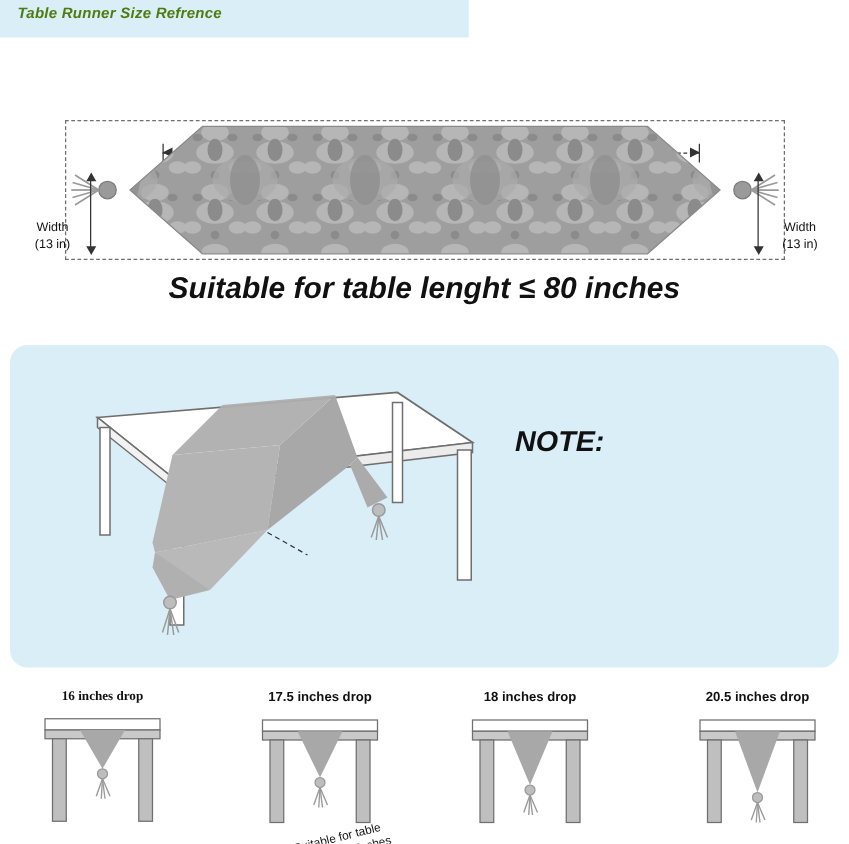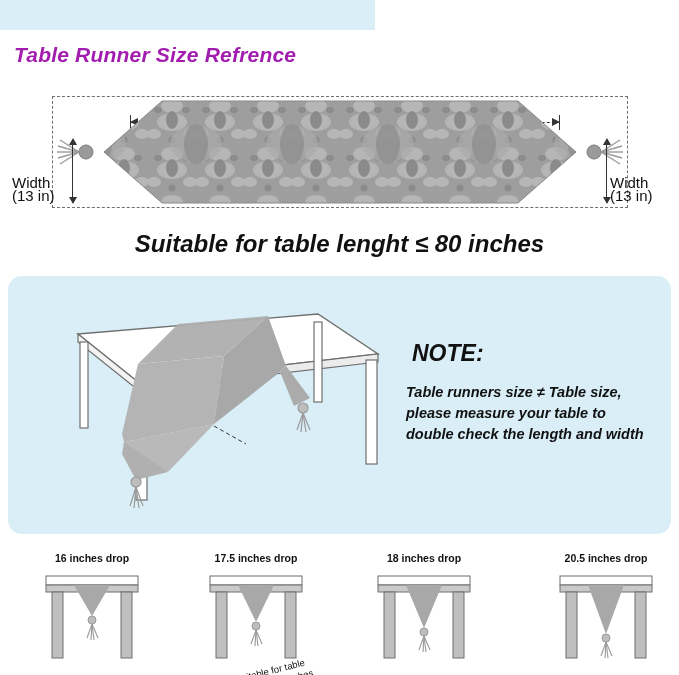--- a/index.html
+++ b/index.html
@@ -20,27 +20,26 @@
   .header-band {
     position: absolute;
     left: 0; top: 0;
     width: 375px;
     height: 30px;
     background: #d9eef7;
   }
   .header-title {
     position: absolute;
     left: 14px; top: 3px;
-    font-size: 21px;
+    font-size: 12px;
     font-weight: bold;
     font-style: italic;
     letter-spacing: .2px;
-    color: #a21caf;
+    color: #4d7c0f;
     white-space: nowrap;
-    margin-top: 40px;
   }
 
   
   .sec1 {
     position: absolute;
     left: 0; top: 38px;
     width: 679px;
     height: 222px;
   }
 
@@ -89,22 +88,23 @@
     text-align: center;
     font-size: 11px;
     line-height: 14px;
     color: #111;
   }
 
   
   .width-label {
     position: absolute;
     top: 138px;
-    font-size: 15px;
+    font-size: 10px;
     line-height: 13px;
+    text-align: center;
     color: #111;
     width: 60px;
   }
   .width-label.left  { left: 12px; }
   .width-label.right { left: 610px; }
 
   .width-arrow {
     position: absolute;
     top: 106px;
     width: 1px; height: 54px;
@@ -121,21 +121,21 @@
     border-right: 4px solid transparent;
   }
   .width-arrow::before { top: -6px; border-bottom: 7px solid #333; }
   .width-arrow::after  { bottom: -6px; border-top: 7px solid #333; }
 
   
   .runner-svg { position: absolute; left: 52px; top: 58px; }
 
   .suitable-line {
     position: absolute;
-    left: 0; top: 192px;
+    left: 0; top: 179px;
     width: 679px;
     text-align: center;
     font-size: 24px;
     font-weight: bold;
     font-style: italic;
     color: #111;
   }
 
   
   .sec2 {
@@ -189,21 +189,21 @@
     top: 0;
     width: 164px;
     text-align: center;
   }
   .drop-col .cap {
     font-size: 10.5px;
     font-weight: bold;
     color: #111;
     margin-bottom: 4px;
   }
-  .c0 { left: 10px; }
+  .c0 { left: 0; font-family: Liberation Serif, serif; }
   .c1 { left: 174px; }
   .c2 { left: 342px; }
   .c3 { left: 524px; }
 </style>
 </head>
 <body>
 
 <div class="header-band"></div>
 <div class="header-title">Table Runner Size Refrence</div>
 
@@ -324,21 +324,20 @@
 
     <line x1="196" y1="132" x2="228" y2="150" stroke="#333" stroke-width="1" stroke-dasharray="4 3"></line>
   </svg>
 
   <div class="tilt-label">
     <div>Suitable for table</div>
     <div>length ≤ 80 inches</div>
   </div>
 
   <div class="note-title">NOTE:</div>
-  <div class="note-body">Table runners size ≠ Table size, please measure your table to double check the length and width</div>
 </div>
 
 <div class="sec3">
 
   <div class="drop-col c0">
     <div class="cap">16 inches drop</div>
     <svg width="164" height="100" viewBox="0 0 164 100">
       <rect x="36" y="8" width="92" height="9" fill="#ffffff" stroke="#6f6f6f"></rect>
       <rect x="36" y="17" width="92" height="7" fill="#c9c9c9" stroke="#6f6f6f"></rect>
       <rect x="42" y="24" width="11" height="66" fill="#bfbfbf" stroke="#6f6f6f"></rect>

